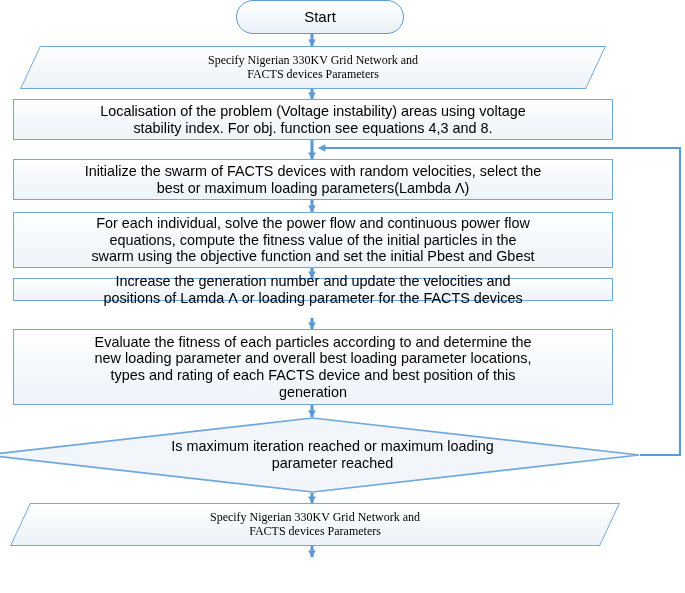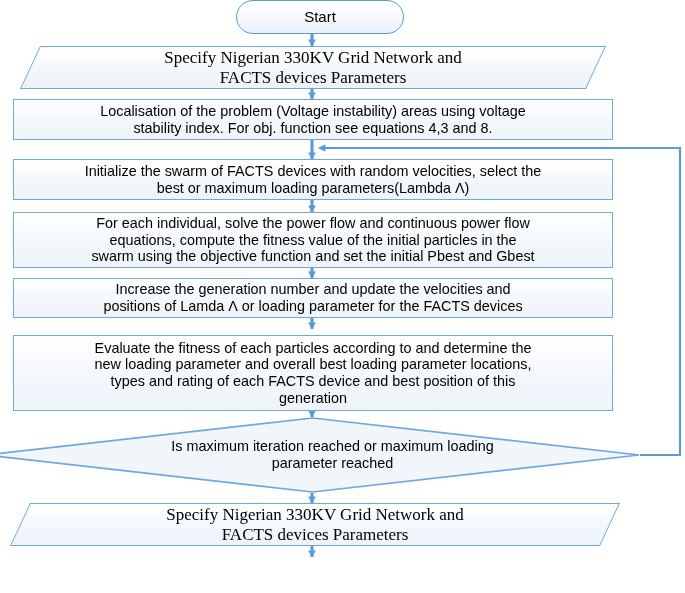--- a/index.html
+++ b/index.html
@@ -59,21 +59,21 @@
     font-family: "Liberation Sans", sans-serif;
     font-size: 14.4px;
     padding: 0 6px;
   }
 
   
   .data-shape {
     border: 0;
     background: transparent;
     font-family: "Liberation Serif", serif;
-    font-size: 17px;
+    font-size: 12px;
   }
   .data-shape .skew-bg {
     position: absolute;
     left: 0;
     top: 0;
     right: 0;
     bottom: 0;
     transform: skewX(-25deg);
     border: 1.3px solid #6fa8dc;
     background: linear-gradient(180deg, #ffffff 0%, #f3f7fb 60%, #edf3f9 100%);
@@ -157,26 +157,26 @@
     <span class="node-text">Initialize the swarm of FACTS devices  with random velocities, select the
 best or maximum loading parameters(Lambda Ʌ)</span>
   </div>
 
   <div class="node process" style="left:13px; top:212px; width:600px; height:56px;">
     <span class="node-text">For each individual, solve the power flow and continuous power flow
 equations, compute the fitness value of the initial particles in the
 swarm using the objective function and set the initial Pbest and Gbest</span>
   </div>
 
-  <div class="node process" style="left:13px; top:278px; width:600px; height:40px;">
+  <div class="node process" style="left:13px; top:278px; width:600px; height:23px;">
     <span class="node-text">Increase the generation number and update the velocities and
 positions of Lamda Ʌ or loading parameter for the FACTS devices</span>
   </div>
 
-  <div class="node process" style="left:13px; top:329px; width:600px; height:76px;margin-top:6px;">
+  <div class="node process" style="left:13px; top:329px; width:600px; height:76px;">
     <span class="node-text">Evaluate the fitness of each particles according to and determine the
 new loading parameter and overall best loading parameter locations,
 types and rating of each FACTS device and best position of this
 generation</span>
   </div>
 
   <div class="node decision" style="left:-15px; top:417px; width:655px; height:76px;">
     <svg class="diamond-bg" viewBox="0 0 655 76" preserveAspectRatio="none">
       <polygon points="327.5,1 654,38 327.5,75 1,38" fill="#f2f6fb" stroke="#6fa8dc" stroke-width="1.6" vector-effect="non-scaling-stroke"></polygon>
     </svg>

